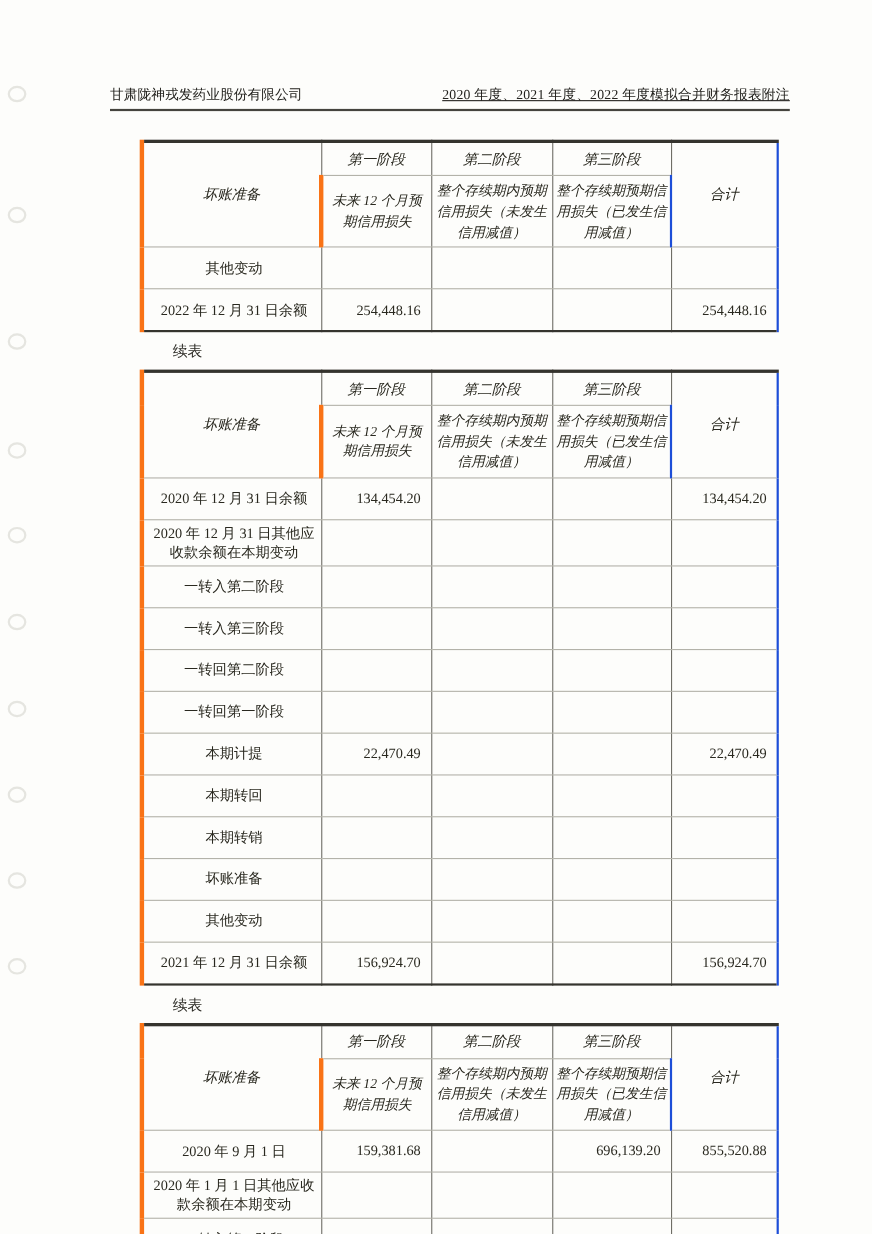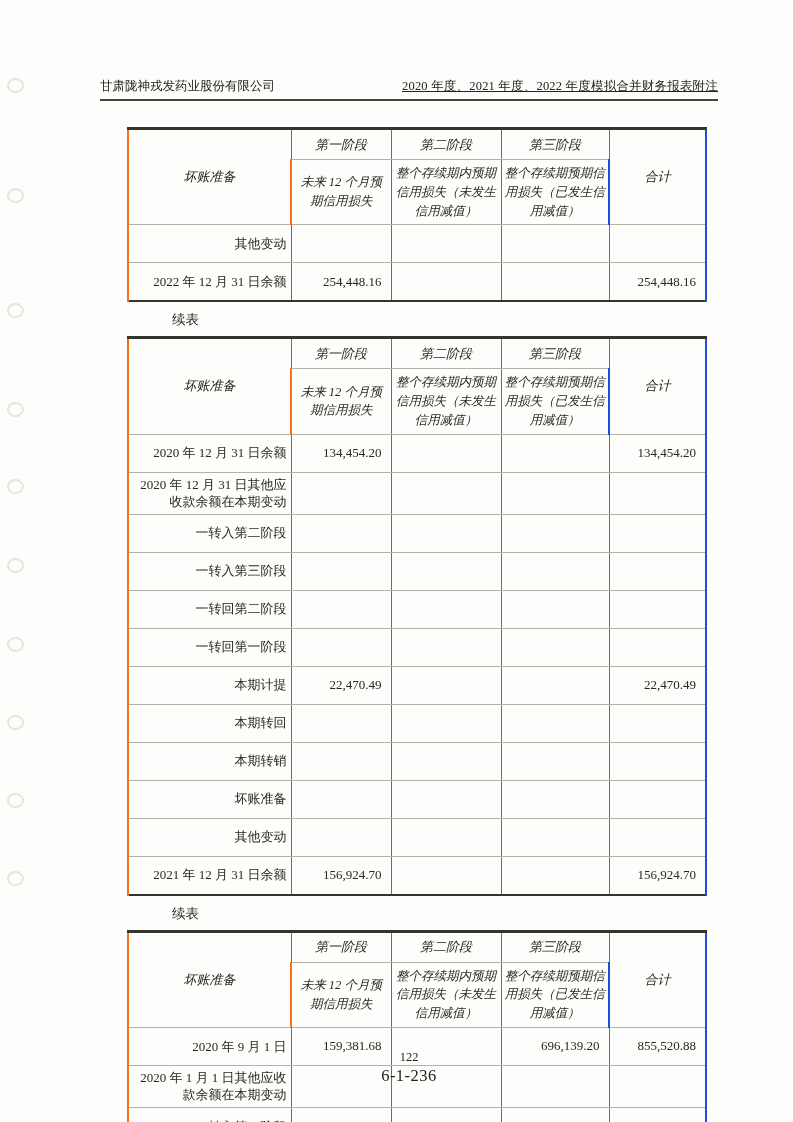--- a/index.html
+++ b/index.html
@@ -39,30 +39,30 @@
   .fin-table.first{margin-top:26px;}
   .fin-table{border-top:3px solid #35342e;border-bottom:2.5px solid #35342e;}
   .fin-table td{
     border-left:1px solid #6f6e66;
     border-right:1px solid #6f6e66;
     border-top:1px solid #b3b2a9;
     border-bottom:1px solid #b3b2a9;
     vertical-align:middle;
     overflow:hidden;
   }
-  .fin-table td:first-child{border-left:2px solid #f97316;margin-top:36px;}
+  .fin-table td:first-child{border-left:4px solid #f97316;margin-top:36px;}
   .fin-table td:last-child{border-right:2px solid #1d4ed8;}
   .fin-table thead td{text-align:center;font-style:italic;}
   .fin-table tr.h1 td{height:27px;font-size:13px;}
   .fin-table tr.h2 td{padding:4px 3px;font-size:12.5px;line-height:1.5;}
   .fin-table tbody td{height:31px;}
-  .fin-table tbody td.lbl{text-align:right;padding:3px 4px 3px 7px;line-height:1.35;}
+  .fin-table tbody td.lbl{text-align:center;padding:3px 4px 3px 7px;line-height:1.35;}
   .fin-table tbody td.num{text-align:right;padding:3px 9px 3px 3px;font-size:13px;}
   .cont-label{
-    margin:9px 0 7px 72px;
+    margin:9px 0 7px 57px;
     font-size:13.5px;
     color:#2c2b25;
   }
   .page-footer{
     position:absolute;left:100px;top:1050px;width:618px;
     text-align:center;line-height:1.25;
   }
   .page-footer .pg{font-size:12.5px;}
   .page-footer .doc{font-size:16.5px;letter-spacing:.5px;}
 </style>
@@ -287,18 +287,14 @@
             <td class="num"></td>
             <td class="num"></td>
             <td class="num"></td>
             <td class="num"></td>
           </tr>
         </tbody>
     </table>
 
   </div>
 
-  <div class="page-footer">
-    <div class="pg">122</div>
-    <div class="doc">6-1-236</div>
-  </div>
 
 </div>
 
 </body></html>

